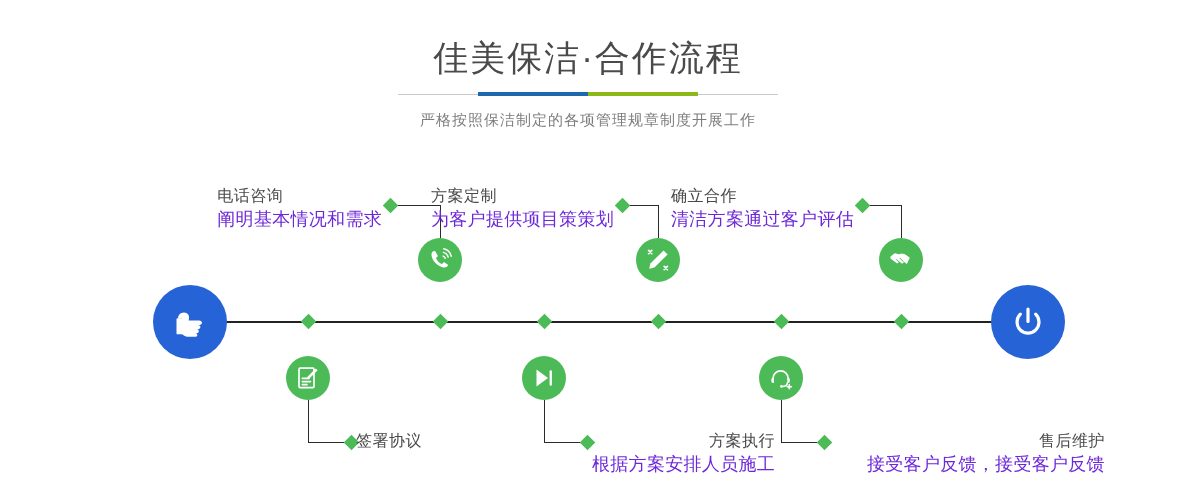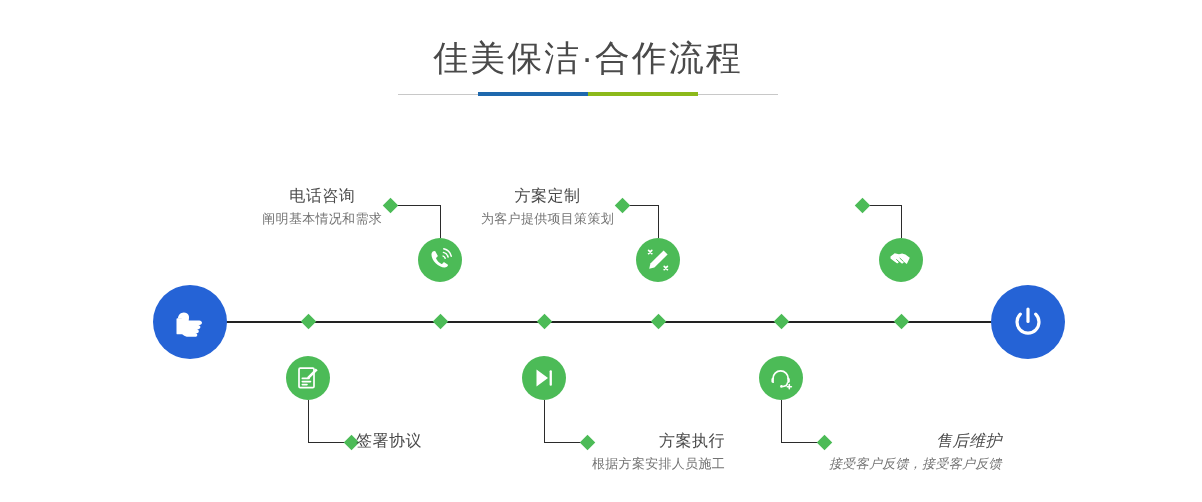--- a/index.html
+++ b/index.html
@@ -131,41 +131,42 @@
     position: absolute;
     white-space: nowrap;
   }
   .label-title {
     font-size: 16px;
     color: #4a4a4a;
     line-height: 22px;
     letter-spacing: 0.5px;
   }
   .label-desc {
-    font-size: 13px;
-    color: #737373;
+    font-size: 18px;
+    color: #6d28d9;
     line-height: 20px;
     padding-top: 2px;
     letter-spacing: 0.3px;
   }
-  .label-block.top { text-align: center; }
+  .label-block.top { text-align: left; }
   .label-block.bottom { text-align: right; }
 
   .icon-svg { display: block; }
 </style>
 </head>
 <body>
 
 <div class="header">
   <h1 class="page-title">佳美保洁·合作流程</h1>
   <div class="divider">
     <div class="divider-line"></div>
     <div class="divider-seg-blue"></div>
     <div class="divider-seg-green"></div>
   </div>
+  <p class="page-subtitle">严格按照保洁制定的各项管理规章制度开展工作</p>
 </div>
 
 <div class="timeline">
 
   <div class="axis"></div>
 
   <div class="end-node start">
     <span>
       <svg class="icon-svg" width="40" height="40" viewBox="0 0 40 40" fill="none">
         <path d="M8 16.5c0-3.2 2.4-6 5.8-6 2.4 0 3.9 1.2 4.7 2.6.5.9.6 1.9.5 3l-.3 2.4h10.6c1.5 0 2.7 1 2.7 2.3 0 1.2-1.1 2.2-2.5 2.2h-1.4c1.3 0 2.3 1 2.3 2.1s-1 2.1-2.3 2.1h-1.4c1.2 0 2.1.9 2.1 2s-.9 2-2.1 2h-1.3c1.1 0 1.9.8 1.9 1.8s-.8 1.8-1.9 1.8H18.2c-2 0-3.6-.6-5-1.8l-1.3-1.1V17c0-.3-.2-.5-.5-.5H8.4c-.2 0-.4.2-.4.4v.1z" fill="#ffffff"></path>
@@ -261,35 +262,39 @@
       <svg class="icon-svg" width="26" height="26" viewBox="0 0 26 26" fill="none">
         <path d="M2.5 9.6l4.2-3.4 4.3 1.1 3.1-.9 3.3 1 4.4 3.4-3 6.3-2.6-2.1-2.1 1.8-2.6-2-2.3 1.6-3.1-2.2-3.6-2.6z" fill="#ffffff"></path>
         <path d="M5.2 14.4l3.6 3.1M8.6 12.6l3.5 3.2M12 11.3l3.3 3.1" stroke="#4cbb57" stroke-width="1" stroke-linecap="round"></path>
       </svg>
     </span>
   </div>
   <div class="connector v" style="left:901px; top:205px; height:33px;"></div>
   <div class="connector h" style="left:862px; top:205px; width:39px;"></div>
   <div class="diamond" style="left:857px; top:200px;"></div>
   <div class="diamond" style="left:896px; top:316px;"></div>
+  <div class="label-block top" style="right:348px; top:185px;">
+    <div class="label-title">确立合作</div>
+    <div class="label-desc">清洁方案通过客户评估</div>
+  </div>
 
   <div class="step-node" style="left:759px; top:356px;">
     <span>
       <svg class="icon-svg" width="26" height="26" viewBox="0 0 26 26" fill="none">
         <path d="M5 13.5a7.6 7.6 0 0 1 15.2 0" stroke="#ffffff" stroke-width="1.7" fill="none" stroke-linecap="round"></path>
         <path d="M5 12.8c-.9 0-1.6.8-1.6 1.7v1.8c0 1 .7 1.7 1.6 1.7h.9v-5.2H5z" fill="#ffffff"></path>
         <path d="M20.2 12.8c.9 0 1.6.8 1.6 1.7v1.8c0 1-.7 1.7-1.6 1.7h-.9v-5.2h.9z" fill="#ffffff"></path>
         <path d="M19.3 18c0 2-2 3.2-4.3 3.4" stroke="#ffffff" stroke-width="1.5" fill="none" stroke-linecap="round"></path>
         <circle cx="13.5" cy="21.4" r="1.4" fill="#ffffff"></circle>
         <path d="M21.3 19.6v4.2M19.2 21.7h4.2" stroke="#ffffff" stroke-width="1.6" stroke-linecap="round"></path>
       </svg>
     </span>
   </div>
   <div class="connector v" style="left:781px; top:400px; height:42px;"></div>
   <div class="connector h" style="left:781px; top:442px; width:44px;"></div>
   <div class="diamond" style="left:819px; top:437px;"></div>
   <div class="diamond" style="left:776px; top:316px;"></div>
-  <div class="label-block bottom" style="left:829px; top:430px;font-style:italic;">
+  <div class="label-block bottom" style="left:867px; top:430px;">
     <div class="label-title">售后维护</div>
     <div class="label-desc">接受客户反馈，接受客户反馈</div>
   </div>
 
 </div>
 
 </body></html>

